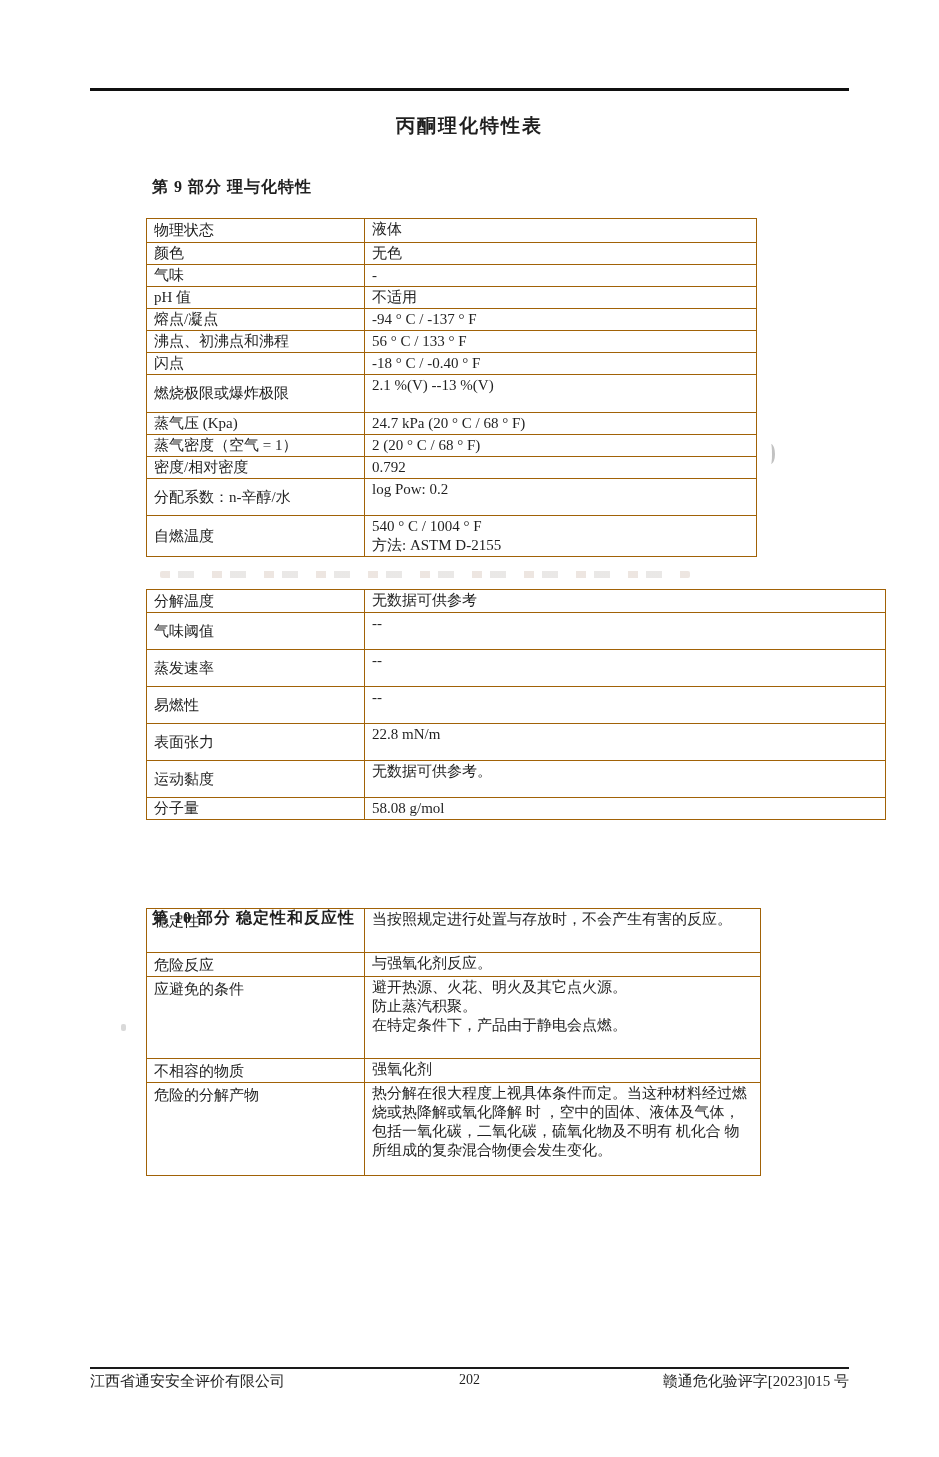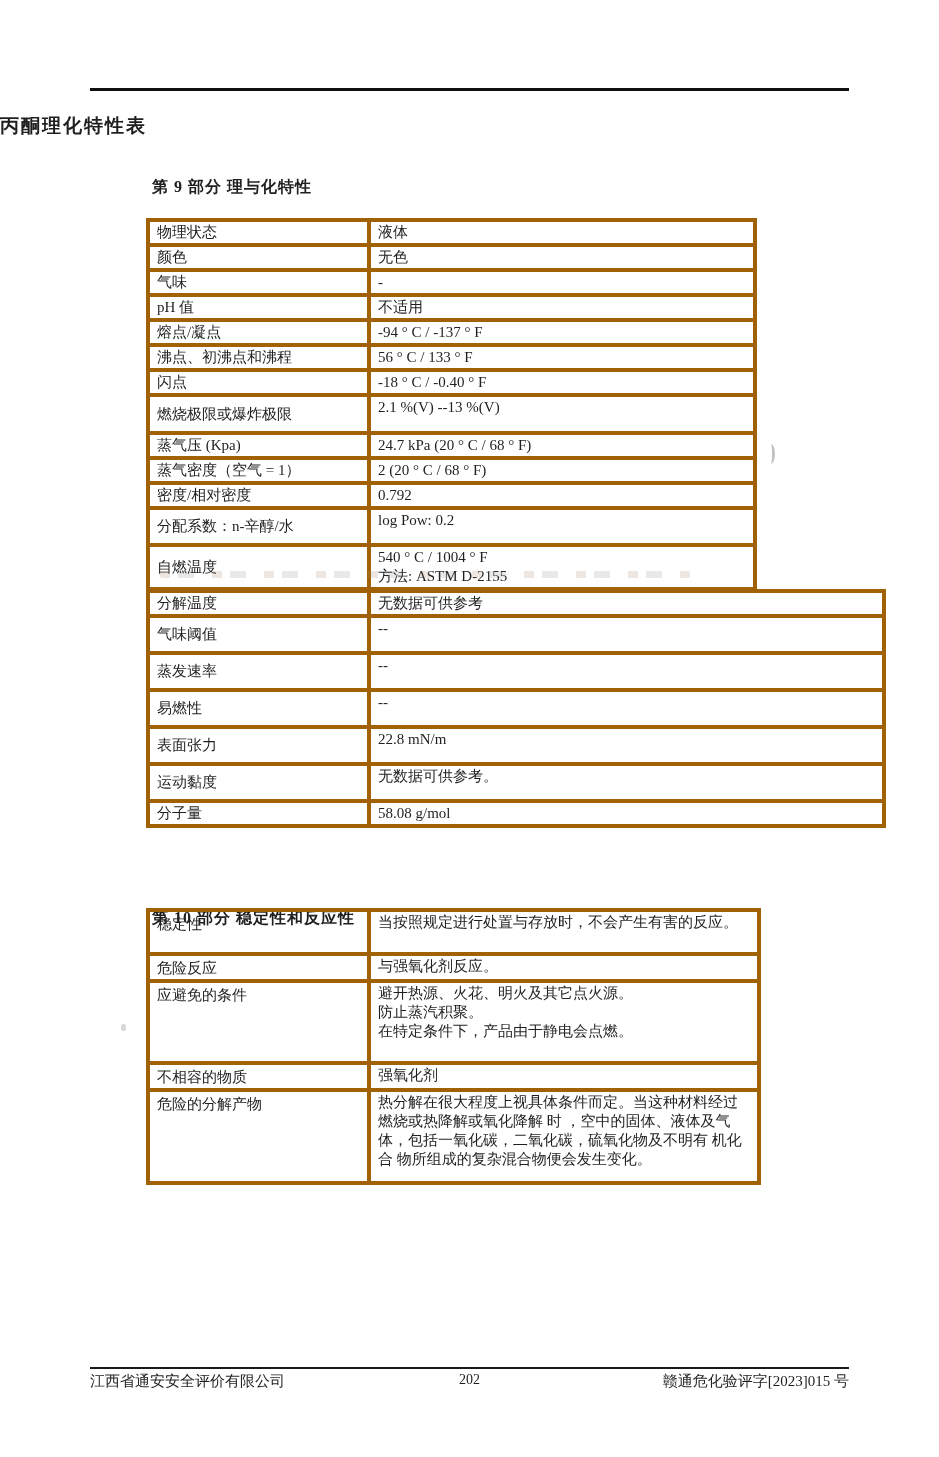--- a/index.html
+++ b/index.html
@@ -8,34 +8,34 @@
     width:939px;height:1457px;
     margin:0 auto;
     background:#ffffff;
     font-family:"Liberation Serif","DejaVu Serif",serif;
     color:#1f1f1f;
     overflow:hidden;
   }
   .top-rule{position:absolute;left:90px;top:88px;width:759px;height:3px;background:#101010;}
   .doc-title{
     position:absolute;left:0;top:113px;width:939px;
-    font-size:19px;font-weight:bold;letter-spacing:2px;
+    text-align:center;font-size:19px;font-weight:bold;letter-spacing:2px;
   }
   .section-heading{
     position:absolute;font-size:16px;font-weight:bold;letter-spacing:1px;
   }
   .s9-heading{left:152px;top:177px;text-align:right;}
   .s10-heading{left:152px;top:908px;}
 
   table.props{
     position:absolute;border-collapse:collapse;table-layout:fixed;
     font-size:15px;line-height:19px;
   }
   table.props td{
-    border:4px solid #a16207;
+    border:1px solid #a16207;
     padding:1px 6px 1px 7px;
     overflow:hidden;
   }
   td.lbl{width:204px;vertical-align:middle;}
   td.val{vertical-align:top;padding-top:2px;white-space:pre-line;}
   .t1{left:146px;top:218px;width:611px;}
   .t2{left:146px;top:589px;width:740px;}
   .t3{left:146px;top:908px;width:615px;}
   .t3 td.lbl{vertical-align:top;padding-top:3px;margin-left:48px;}
 

